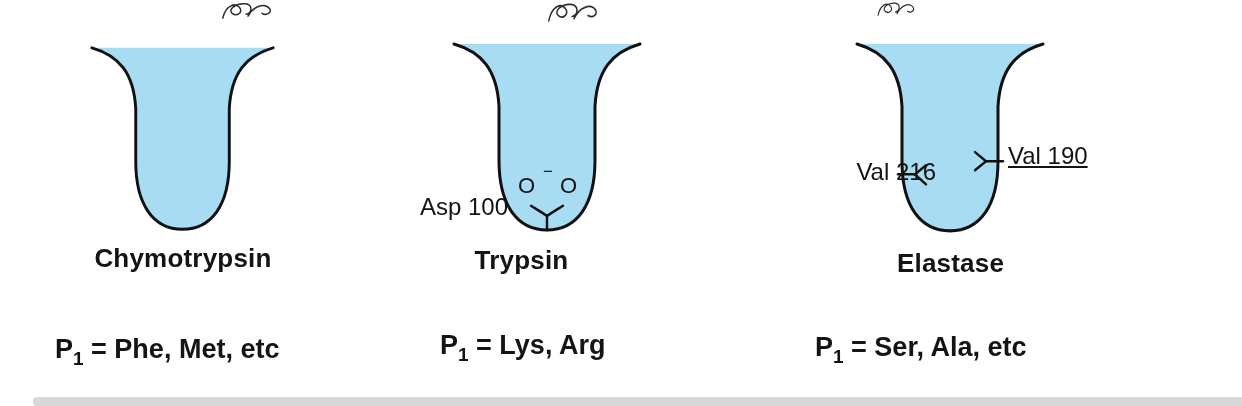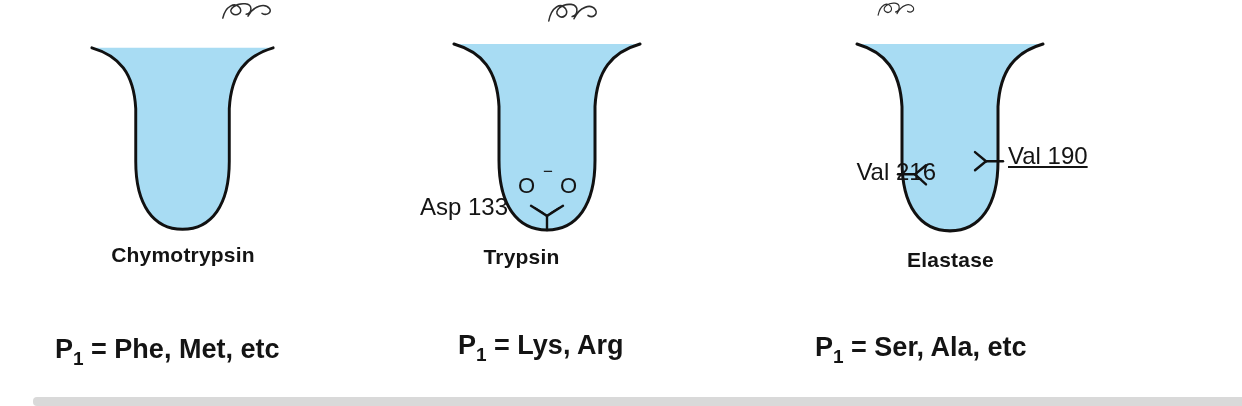--- a/index.html
+++ b/index.html
@@ -14,21 +14,21 @@
   .abs { position:absolute; }
 
   
   .squiggle path { fill:none; stroke:#2e2e2e; stroke-width:1.6; stroke-linecap:round; }
 
   
   .pocket .outline { fill:none; stroke:#111111; stroke-width:3; stroke-linecap:round; }
   .pocket .bond { fill:none; stroke:#111111; stroke-width:2.4; stroke-linecap:round; }
   .pocket .bond-thin { fill:none; stroke:#111111; stroke-width:1.6; stroke-linecap:round; }
 
-  .enzyme-name { font-weight:bold; font-size:21px; text-align:center; letter-spacing:.2px; }
+  .enzyme-name { font-weight:bold; font-size:26px; text-align:center; letter-spacing:.2px; }
 
   .p1 { font-size:27px;font-weight:bold; }
   .p1 .sub { font-size:19px; vertical-align:-7px; }
   .p1 .rest { white-space:pre; }
 
   .residue { font-size:24px; }
   .align-right { text-align:right; }
 
   .atom { font-size:22px; line-height:1; }
   .charge { font-size:17px; line-height:1; }
@@ -66,23 +66,23 @@
       <path class="bond" d="M97,193 L97,179"></path>
       <path class="bond" d="M97,179 L81,169"></path>
       <path class="bond" d="M97,179 L113,169"></path>
       <path class="bond-thin" d="M93,176 L85,171"></path>
       <path class="bond-thin" d="M101,176 L109,171"></path>
     </g>
   </svg>
   <span class="abs atom" style="left:518px; top:175px;">O</span>
   <span class="abs charge" style="left:543px; top:163px;">−</span>
   <span class="abs atom" style="left:560px; top:175px;">O</span>
-  <div class="abs residue align-right" style="left:388px; top:193px; width:120px;">Asp 133</div>
+  <div class="abs residue align-right" style="left:388px; top:193px; width:120px;">Asp 100</div>
   <div class="abs enzyme-name" style="left:424px; top:245px; width:195px;">Trypsin</div>
-  <div class="abs p1" style="left:458px; top:330px;text-align:center;">
+  <div class="abs p1" style="left:440px; top:330px;text-align:center;">
     <span>P</span><span class="sub">1</span><span class="rest"> = Lys, Arg</span>
   </div>
 
   <svg class="abs pocket" style="left:853px; top:36px;" width="195" height="207" viewBox="0 0 195 205" preserveAspectRatio="none">
     <path d="M4,8 C32,16 47,34 49,70 L49,124 C49,168 67,193 97,193 C127,193 145,168 145,124 L145,70 C147,34 162,16 190,8 Z" fill="#a8dcf3"></path>
     <path class="outline" d="M4,8 C32,16 47,34 49,70 L49,124 C49,168 67,193 97,193 C127,193 145,168 145,124 L145,70 C147,34 162,16 190,8"></path>
     <g>
       <path class="bond" d="M45,137 L62,137"></path>
       <path class="bond" d="M62,137 L73,128"></path>
       <path class="bond" d="M62,137 L73,147"></path>

